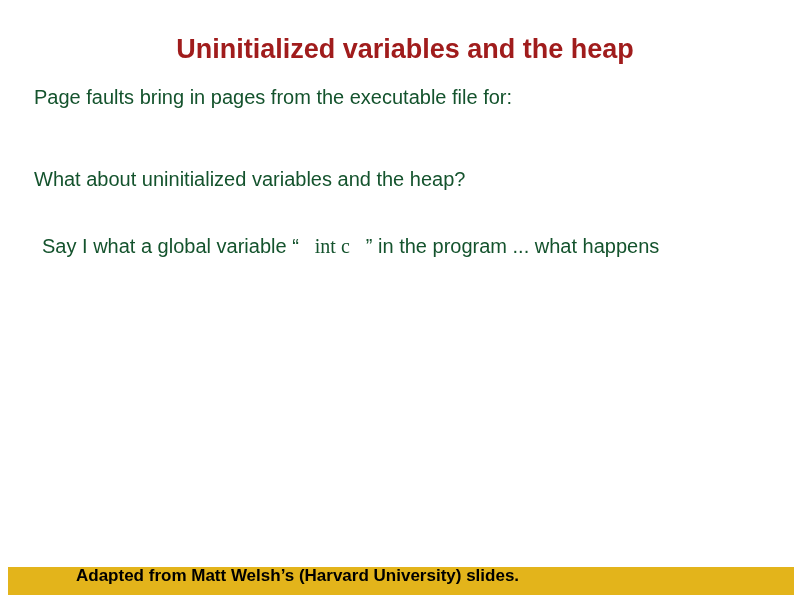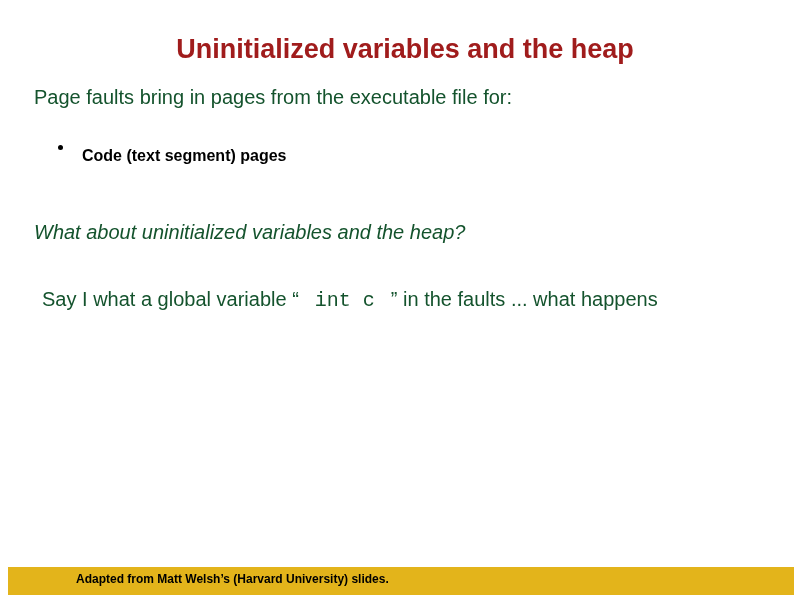--- a/index.html
+++ b/index.html
@@ -41,53 +41,52 @@
   .bullets li::before {
     content: "";
     position: absolute;
     left: -16px;
     top: 9px;
     width: 5px;
     height: 5px;
     background: #000;
     border-radius: 50%;
   }
-  .p2 { margin-top: 28px; font-style: italic; }
+  .p2 { margin-top: 15px; }
   .p3 { margin-top: 26px; padding-left: 18px; padding-right: 18px; }
   .p3-line2 { padding-left: 30px; }
-  .mono { font-family: Liberation Mono, monospace; }
+  .mono { font-family: Liberation Serif, serif; }
   .footer-band {
     position: absolute;
     left: 0;
     right: 0;
     bottom: 0;
     height: 36px;
     background: #e3b41b;
   }
   .footer-text {
     position: absolute;
     left: 60px;
     bottom: 9px;
-    font-size: 12px;
+    font-size: 17px;
     font-weight: bold;
     color: #000;
   }
 </style>
 </head>
 <body>
 
 <div class="title">Uninitialized variables and the heap</div>
 
 <div class="body-text p1">Page faults bring in pages from the executable file for:</div>
 
 <ul class="bullets">
-  <li>Code (text segment) pages</li>
 </ul>
 
 <div class="body-text p2">What about uninitialized variables and the heap?</div>
 
 <div class="body-text p3">
-  <span>Say I what a global variable “</span><span class="mono">int c</span><span>” in the faults ... what happens</span>
+  <span>Say I what a global variable “</span><span class="mono">int c</span><span>” in the program ... what happens</span>
 </div>
 
 <div class="footer-band">
   <div class="footer-text">Adapted from Matt Welsh’s (Harvard University) slides.</div>
 </div>
 
 </body></html>

